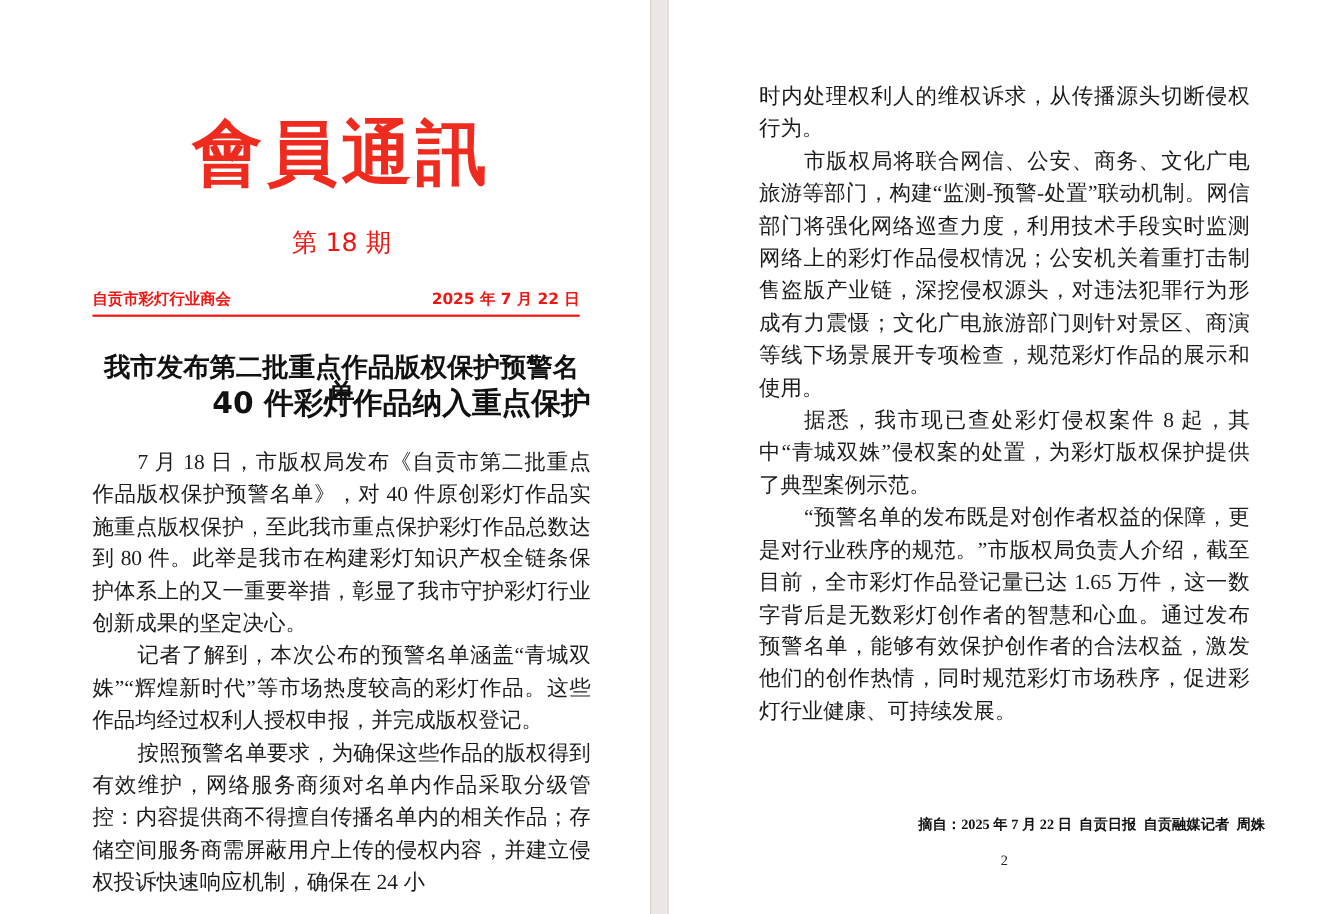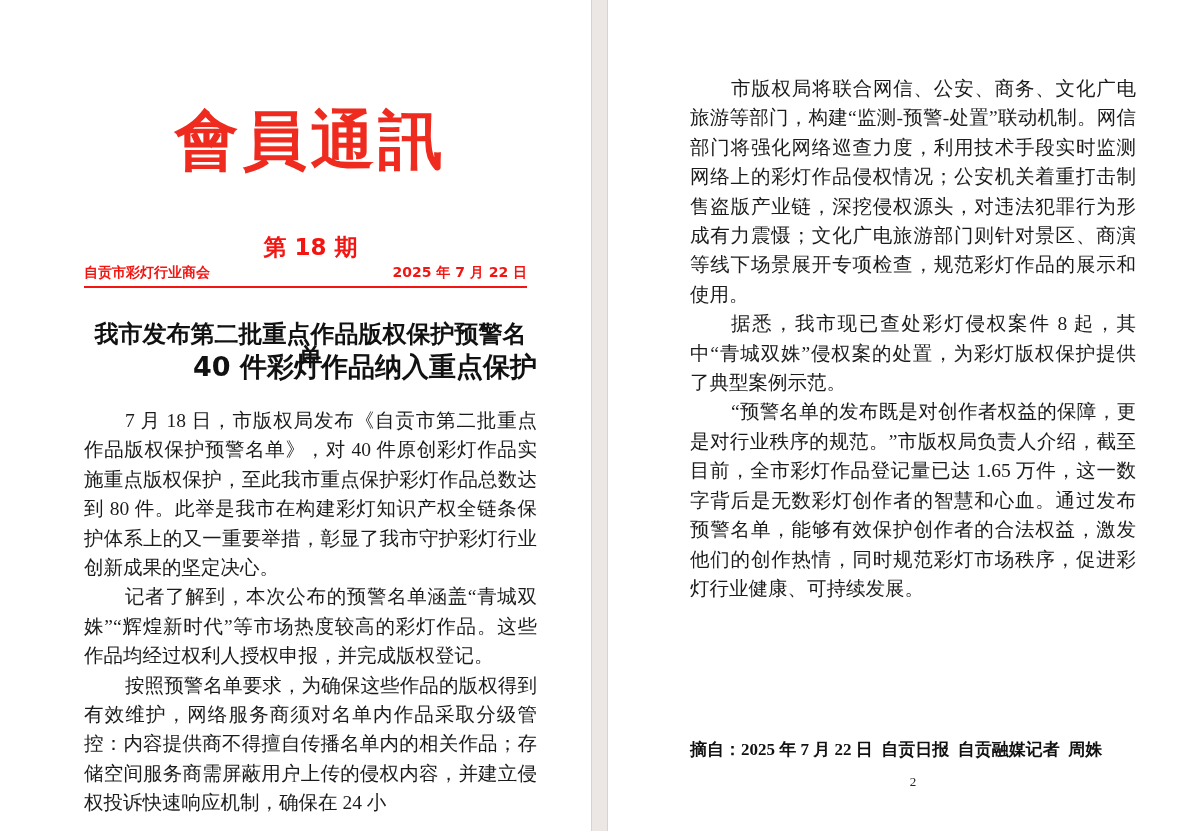--- a/index.html
+++ b/index.html
@@ -27,24 +27,24 @@
   .masthead {
     position: absolute; top: 94px; left: 84px; width: 453px;
     text-align: center;
     font-family: "DejaVu Sans", "Liberation Sans", sans-serif;
     font-weight: 900;
     font-size: 64px; line-height: 92px;
     letter-spacing: 4px;
     color: #ee2b1e;
   }
   .issue-number {
-    position: absolute; top: 232px; left: 84px; width: 453px;
+    position: absolute; top: 206px; left: 84px; width: 453px;
     text-align: center;
     font-family: "DejaVu Sans", "Liberation Sans", sans-serif;
-    font-weight: bold;
+    font-weight: normal;
     font-size: 23px; line-height: 30px;
     color: #f21511;
   }
   .header-rule {
     position: absolute; top: 260px; left: 84px; width: 443px;
     display: flex; justify-content: space-between; align-items: flex-end;
     font-family: "DejaVu Sans", "Liberation Sans", sans-serif;
     font-weight: bold;
     font-size: 14px; line-height: 24px;
     color: #f21511;
@@ -73,23 +73,24 @@
     text-align: justify;
     color: #1b1b1b;
   }
   .body-left  { top: 406px; left: 84px; width: 453px; }
   .body-right { top: 74px;  left: 82px; width: 446px; }
   .body-text p { margin: 0; text-indent: 2.1em; }
   .body-text p.no-indent { text-indent: 0; }
   .source-line {
     position: absolute; top: 740px; left: 82px; width: 460px;
     font-weight: bold;
-    font-size: 17px; line-height: 20px;
+    font-size: 13px; line-height: 20px;
     color: #111111;
     white-space: pre-wrap;
+    text-align: right;
   }
   .page-number {
     position: absolute;
     text-align: center;
     font-size: 13px; line-height: 16px;
     color: #222222;
   }
   .page-number-1 { top: 770px; left: 84px; width: 420px; }
   .page-number-2 { top: 774px; left: 82px; width: 446px; }
 </style>
@@ -110,19 +111,20 @@
     <p>记者了解到，本次公布的预警名单涵盖“青城双姝”“辉煌新时代”等市场热度较高的彩灯作品。这些作品均经过权利人授权申报，并完成版权登记。</p>
     <p>按照预警名单要求，为确保这些作品的版权得到有效维护，网络服务商须对名单内作品采取分级管控：内容提供商不得擅自传播名单内的相关作品；存储空间服务商需屏蔽用户上传的侵权内容，并建立侵权投诉快速响应机制，确保在 24 小</p>
   </div>
   <div class="page-number page-number-1">1</div>
 </div>
 
 <div class="pages-gap"></div>
 
 <div class="page page-right">
   <div class="body-text body-right">
+    <p class="no-indent">时内处理权利人的维权诉求，从传播源头切断侵权行为。</p>
     <p>市版权局将联合网信、公安、商务、文化广电旅游等部门，构建“监测-预警-处置”联动机制。网信部门将强化网络巡查力度，利用技术手段实时监测网络上的彩灯作品侵权情况；公安机关着重打击制售盗版产业链，深挖侵权源头，对违法犯罪行为形成有力震慑；文化广电旅游部门则针对景区、商演等线下场景展开专项检查，规范彩灯作品的展示和使用。</p>
     <p>据悉，我市现已查处彩灯侵权案件 8 起，其中“青城双姝”侵权案的处置，为彩灯版权保护提供了典型案例示范。</p>
     <p>“预警名单的发布既是对创作者权益的保障，更是对行业秩序的规范。”市版权局负责人介绍，截至目前，全市彩灯作品登记量已达 1.65 万件，这一数字背后是无数彩灯创作者的智慧和心血。通过发布预警名单，能够有效保护创作者的合法权益，激发他们的创作热情，同时规范彩灯市场秩序，促进彩灯行业健康、可持续发展。</p>
   </div>
   <div class="source-line">摘自：2025 年 7 月 22 日  自贡日报  自贡融媒记者  周姝</div>
   <div class="page-number page-number-2">2</div>
 </div>
 
 </body></html>

